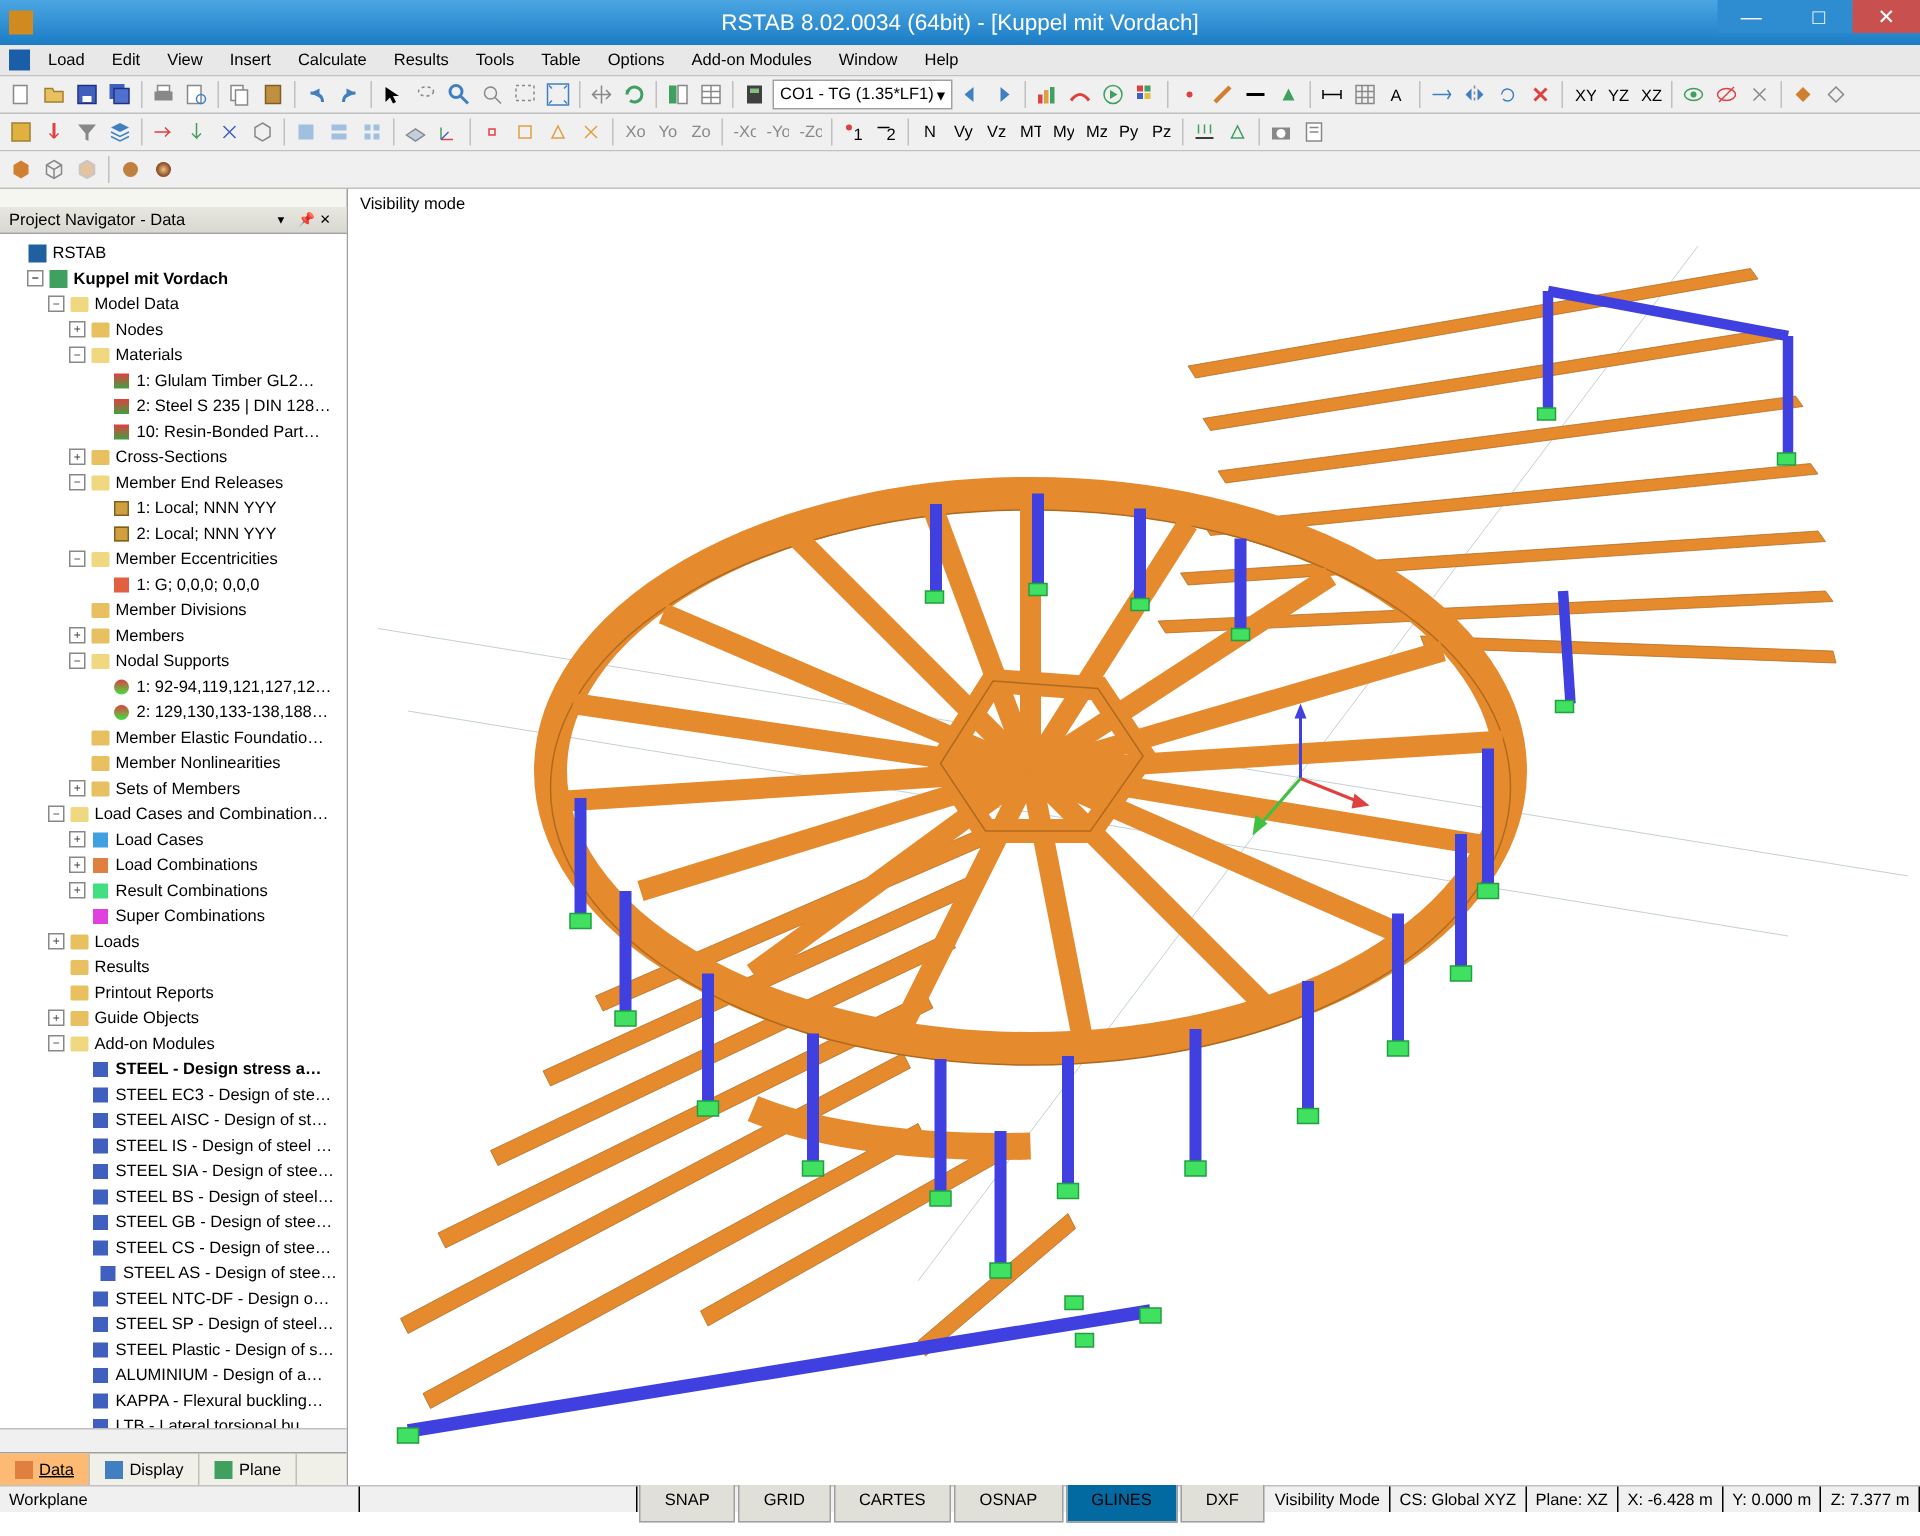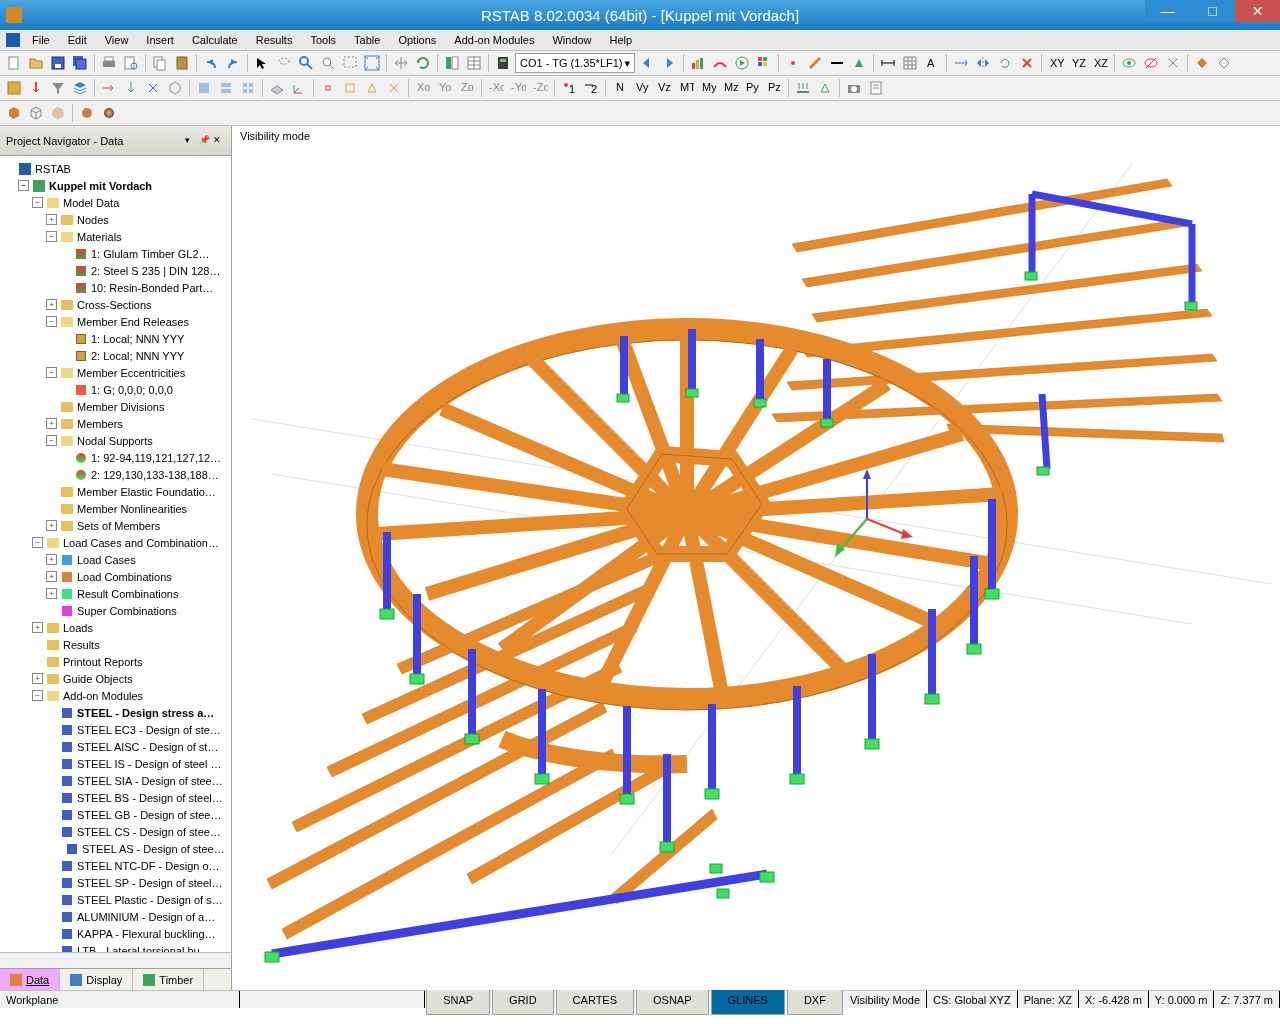--- a/index.html
+++ b/index.html
@@ -15,38 +15,38 @@
 .menubar { height: 21px; background: #e8e8e8; border-bottom: 1px solid #c0c0c0; display: flex; align-items: center; padding-left: 24px; gap: 2px; }
 .menubar .app-icon { position: absolute; left: 6px; width: 14px; height: 14px; background: #1b5ea8; }
 .menubar span { padding: 2px 8px; cursor: default; }
 .toolbar { height: 25px; background: #f0f0f0; border-bottom: 1px solid #c0c0c0; display: flex; align-items: center; padding: 0 4px; gap: 2px; overflow: hidden; }
 .tb { width: 20px; height: 20px; display: flex; align-items: center; justify-content: center; border: 1px solid transparent; cursor: default; }
 .tb svg { width: 16px; height: 16px; }
 .sep { width: 1px; height: 18px; background: #c0c0c0; margin: 0 2px; }
 .combo { height: 20px; border: 1px solid #a0a0a0; background: #fff; padding: 0 4px; min-width: 120px; display: flex; align-items: center; }
 .main { display: flex; height: calc(1024px - 30px - 21px - 75px - 18px - 16px); }
 .navpanel { width: 232px; background: #f6f6f0; border-right: 1px solid #a0a0a0; display: flex; flex-direction: column; }
-.navheader { height: 30px; background: linear-gradient(#e8e8e0, #d8d8d0); border-bottom: 1px solid #a0a0a0; padding: 2px 6px; display: flex; align-items: center; justify-content: space-between; font-size: 11px; }
+.navheader { height: 18px; background: linear-gradient(#e8e8e0, #d8d8d0); border-bottom: 1px solid #a0a0a0; padding: 2px 6px; display: flex; align-items: center; justify-content: space-between; font-size: 11px; margin-top: 12px; }
 .navheader .controls { display: flex; gap: 2px; }
 .navheader .ctrl { width: 12px; height: 12px; font-size: 9px; cursor: default; }
 .tree { flex: 1; overflow: hidden; background: #fff; padding: 4px 0; }
 .tree-item { display: flex; align-items: center; height: 17px; padding-left: 4px; white-space: nowrap; cursor: default; }
 .tree-item .exp { width: 11px; height: 11px; border: 1px solid #888; background: #fff; display: inline-flex; align-items: center; justify-content: center; font-size: 8px; line-height: 1; margin-right: 3px; color: #444; }
 .tree-item .noexp { width: 11px; height: 11px; margin-right: 3px; }
 .tree-item .ticon { width: 14px; height: 14px; margin-right: 3px; display: inline-flex; align-items: center; justify-content: center; }
 .tree-item.bold { font-weight: bold; }
 .folder { background: #e8c060; width: 12px; height: 10px; border-radius: 1px; }
 .folder.open { background: #f0d880; }
 .material-ico { width: 10px; height: 10px; background: linear-gradient(#e04040, #40a040); }
 .module-ico { width: 10px; height: 10px; background: #4060c0; }
 .node-ico { width: 10px; height: 10px; background: linear-gradient(#e04040, #40e040); border-radius: 50%; }
 .member-ico { width: 10px; height: 10px; background: #d0a040; border: 1px solid #806020; }
 .navtabs { height: 22px; background: #f0f0e8; border-top: 1px solid #a0a0a0; display: flex; }
 .navtab { padding: 3px 10px; border-right: 1px solid #c0c0b8; display: flex; align-items: center; gap: 4px; cursor: default; }
-.navtab.active { background: #f0abfc; text-decoration: underline; }
+.navtab.active { background: #fdba74; text-decoration: underline; }
 .navtab-ico { width: 12px; height: 12px; }
 .viewport { flex: 1; position: relative; background: #fff; }
 .vis-label { position: absolute; left: 8px; top: 4px; font-size: 11px; color: #000; z-index: 10; }
 .statusbar { height: 18px; background: #f0f0f0; border-top: 1px solid #c0c0c0; display: flex; align-items: center; font-size: 10px; }
 .statusbar .cell { padding: 0 6px; border-right: 1px solid #000000; height: 100%; display: flex; align-items: center; }
 .statusbar .btn { background: #e0e0d8; border: 1px solid #a0a0a0; padding: 0 16px; margin: 4px 1px; height: 30px; display: flex; align-items: center; }
 .statusbar .btn.active { background: #0369a1; }
 .hscroll { height: 16px; background: #f0f0f0; border-top: 1px solid #c0c0c0; }
 .model-svg { width: 100%; height: 100%; }
 </style>
@@ -58,21 +58,21 @@
   <div class="title">RSTAB 8.02.0034 (64bit) - [Kuppel mit Vordach]</div>
   <div class="winbtns">
     <div class="winbtn min">—</div>
     <div class="winbtn max">□</div>
     <div class="winbtn close">✕</div>
   </div>
 </div>
 
 <div class="menubar">
   <div class="app-icon"></div>
-  <span>File</span>
+  <span>Load</span>
   <span>Edit</span>
   <span>View</span>
   <span>Insert</span>
   <span>Calculate</span>
   <span>Results</span>
   <span>Tools</span>
   <span>Table</span>
   <span>Options</span>
   <span>Add-on Modules</span>
   <span>Window</span>
@@ -930,21 +930,21 @@
       <div class="navtab active">
           <span class="navtab-ico" style="background:#e08040"></span>
           <span>Data</span>
         </div>
       <div class="navtab">
           <span class="navtab-ico" style="background:#4080c0"></span>
           <span>Display</span>
         </div>
       <div class="navtab">
           <span class="navtab-ico" style="background:#40a060"></span>
-          <span>Timber</span>
+          <span>Plane</span>
         </div>
     </div>
   </div>
 
   <div class="viewport">
     <div class="vis-label">Visibility mode</div>
     <svg class="model-svg" viewBox="0 0 1048 848">
 
       <line x1="20" y1="285" x2="1040" y2="450" stroke="#b0c0c0" stroke-width="0.5"></line>
       <line x1="380" y1="720" x2="900" y2="30" stroke="#b0c0c0" stroke-width="0.5"></line>

